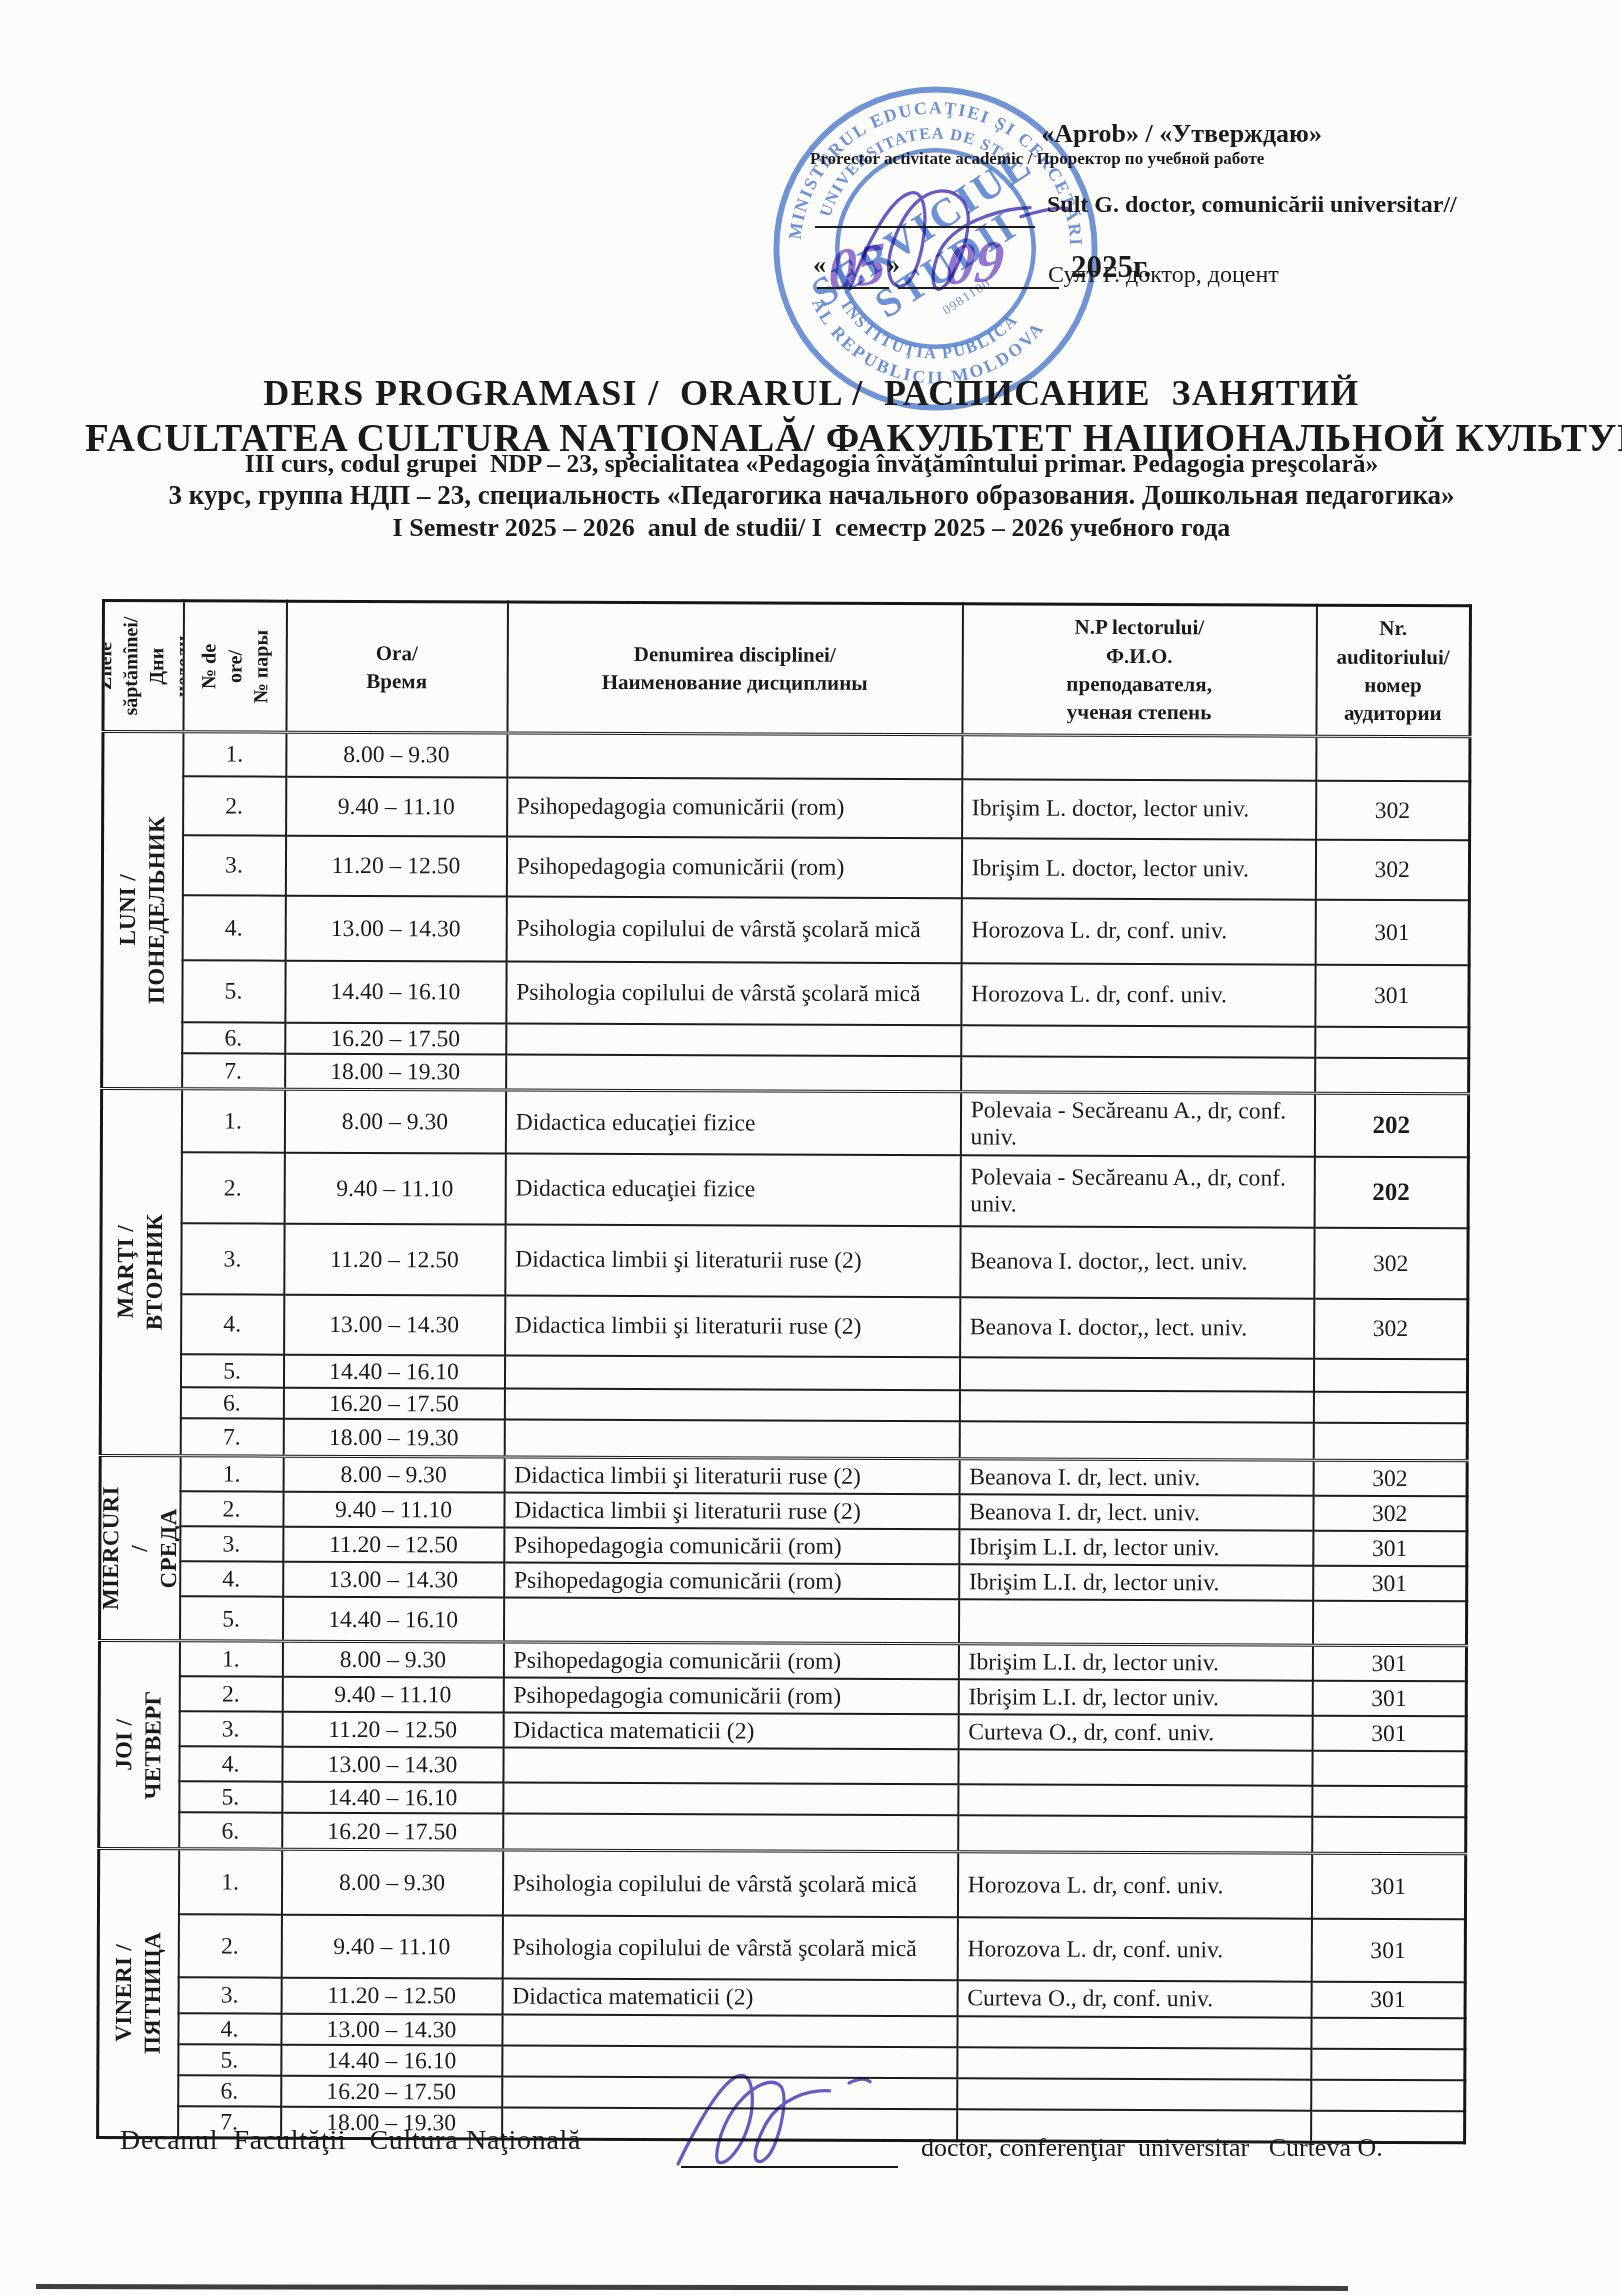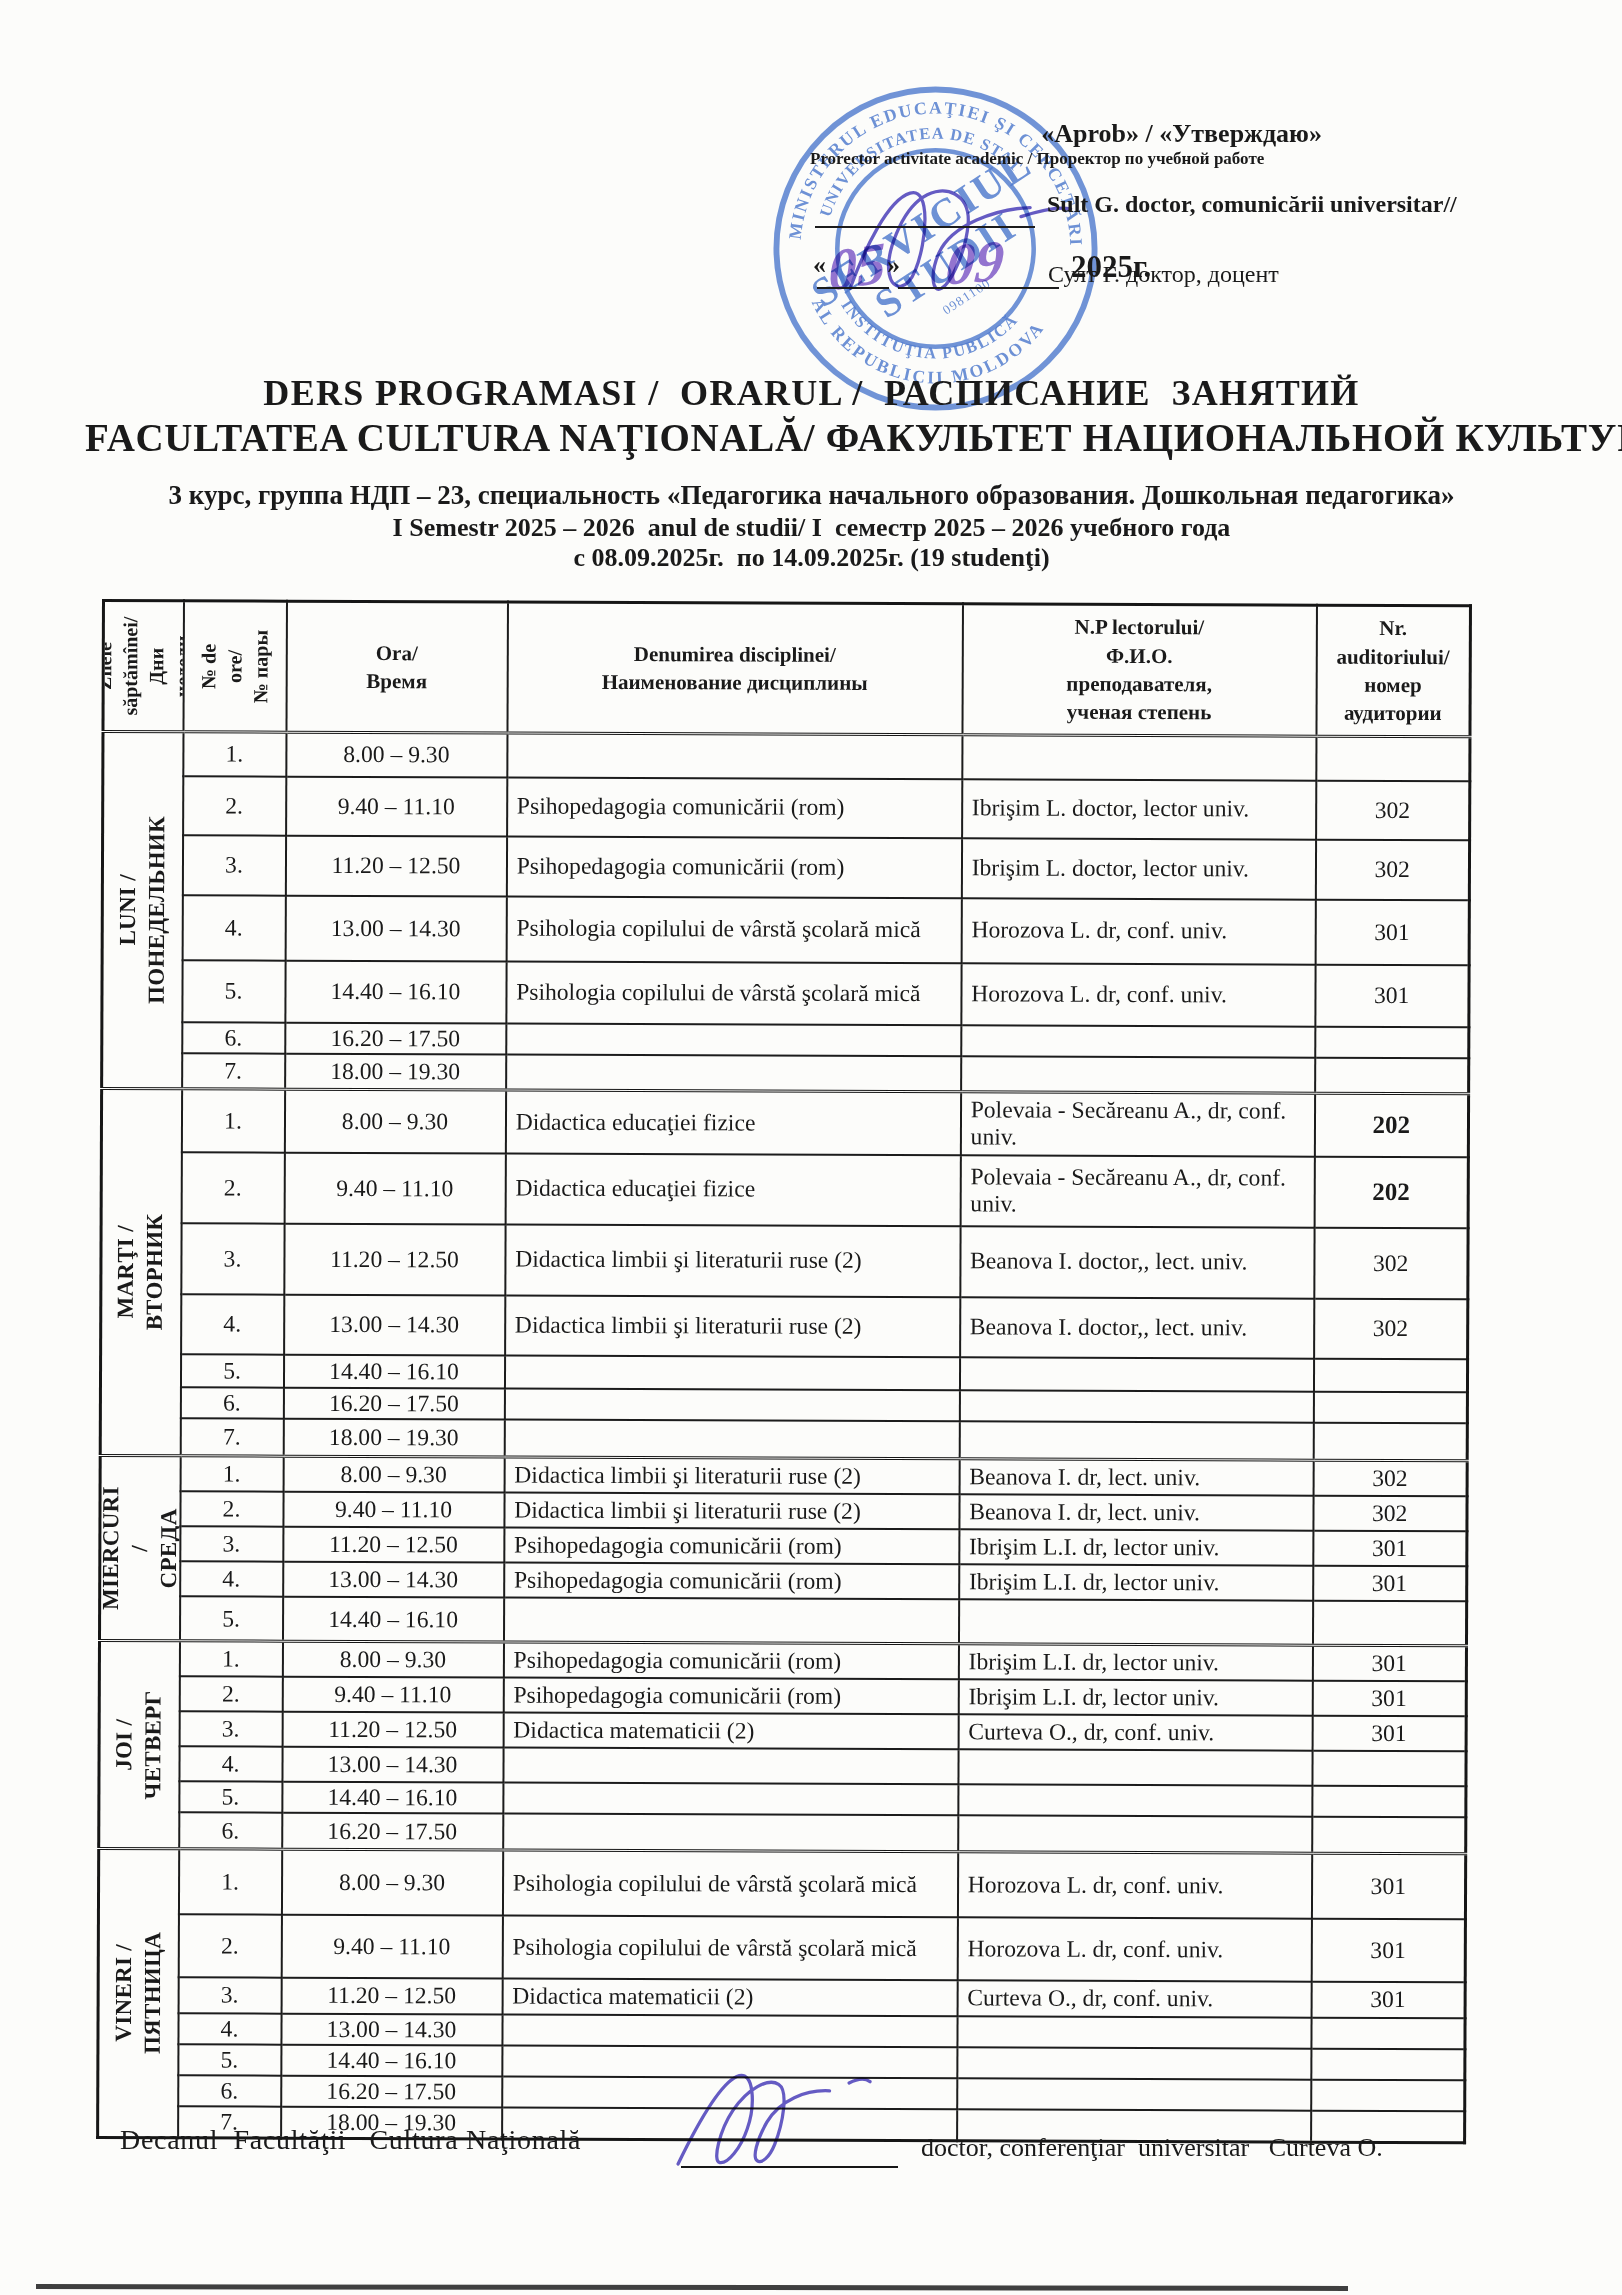--- a/index.html
+++ b/index.html
@@ -112,23 +112,23 @@
   <div class="abs q-open">«</div>
   <div class="abs q-close">»</div>
   <div class="hw hw-day">05</div>
   <div class="hw hw-month">09</div>
   <div class="rule rule-d1"></div>
   <div class="rule rule-d2"></div>
   <div class="abs date-year">2025г.</div>
 
   <div class="abs title-line t1">DERS PROGRAMASI /  ORARUL /  РАСПИСАНИЕ  ЗАНЯТИЙ</div>
   <div class="abs title-line t2">FACULTATEA CULTURA NAŢIONALĂ/ ФАКУЛЬТЕТ НАЦИОНАЛЬНОЙ КУЛЬТУРЫ</div>
+  <div class="abs title-line t3">III curs, codul grupei  NDP – 23, specialitatea «Pedagogia învăţămîntului primar. Pedagogia preşcolară»</div>
   <div class="abs title-line t4">3 курс, группа НДП – 23, специальность «Педагогика начального образования. Дошкольная педагогика»</div>
   <div class="abs title-line t5">I Semestr 2025 – 2026  anul de studii/ I  семестр 2025 – 2026 учебного года</div>
-  <div class="abs title-line t6">с 08.09.2025г.  по 14.09.2025г. (19 studenţi)</div>
 
   <div class="table-wrap">
     <table>
       <colgroup>
         <col style="width:80px">
           <col style="width:103px">
           <col style="width:221px">
         <col style="width:455px">
           <col style="width:354px">
           <col style="width:154px">

